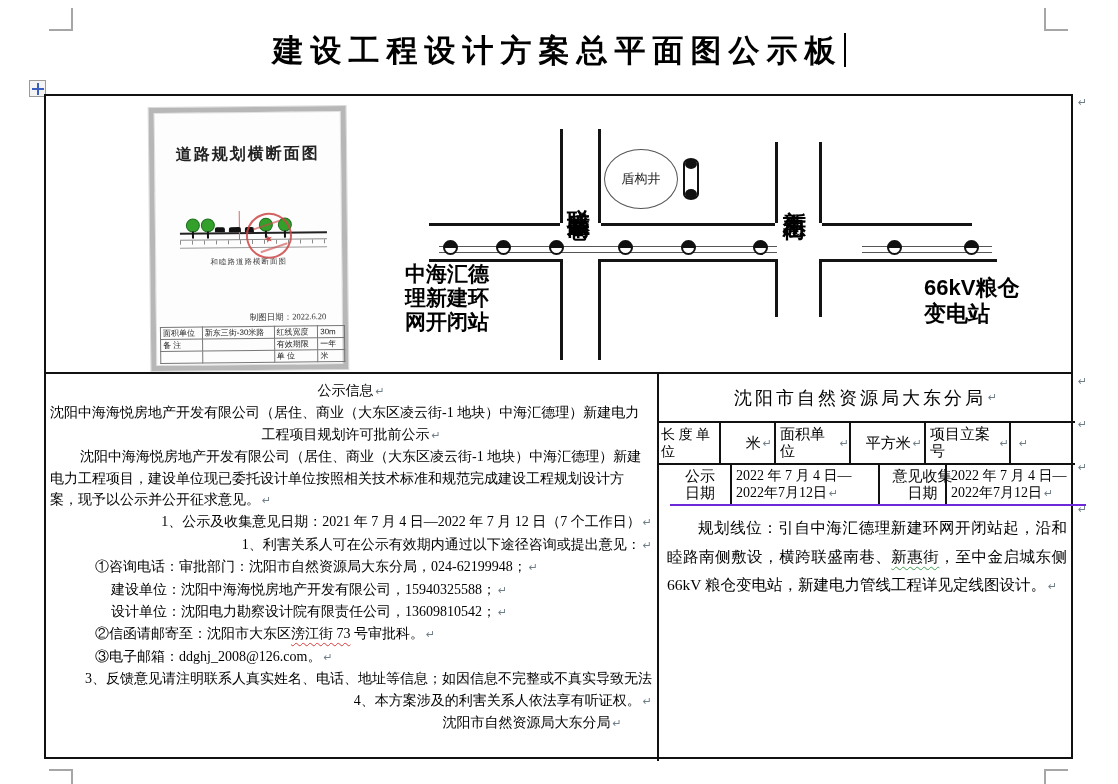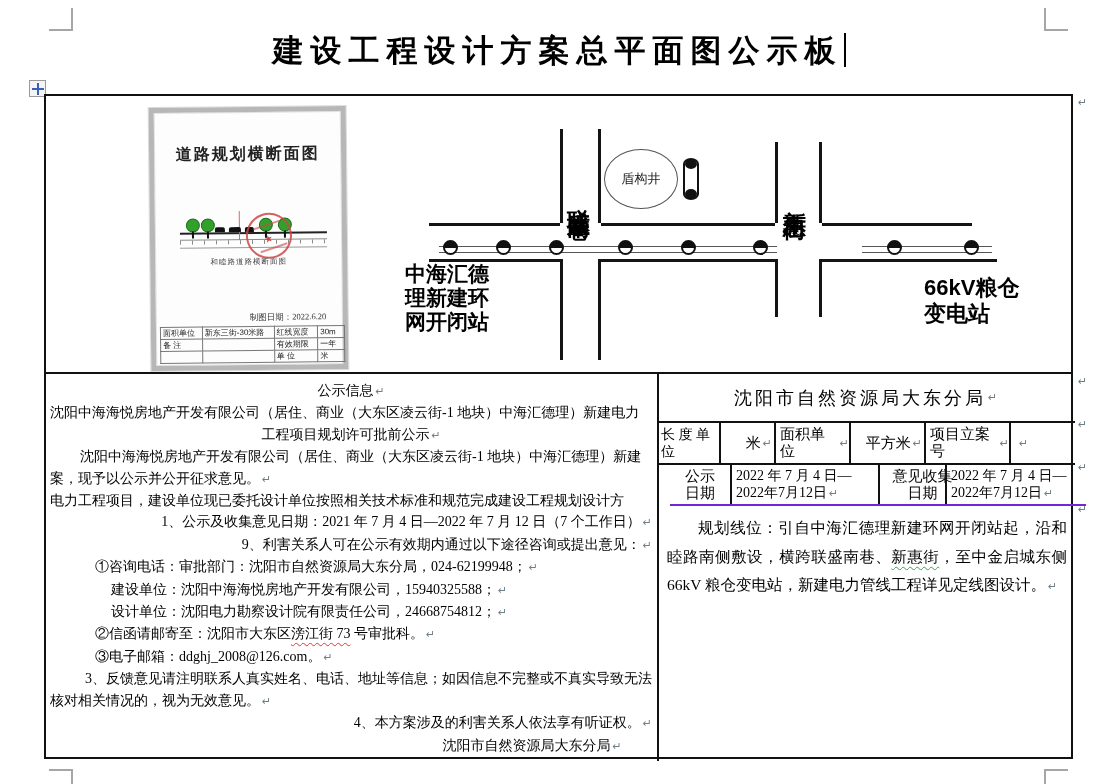--- a/index.html
+++ b/index.html
@@ -211,31 +211,30 @@
         <div>66kV粮仓</div>
         <div>变电站</div>
       </div>
     </div>
 
     <div class="notice-cell">
       <div class="nl center"><span>公示信息</span><span class="pm">↵</span></div>
       <div class="nl">沈阳中海海悦房地产开发有限公司（居住、商业（大东区凌云街-1 地块）中海汇德理）新建电力</div>
       <div class="nl center"><span>工程项目规划许可批前公示</span><span class="pm">↵</span></div>
       <div class="nl ind-first">沈阳中海海悦房地产开发有限公司（居住、商业（大东区凌云街-1 地块）中海汇德理）新建</div>
+      <div class="nl">电力工程项目，建设单位现已委托设计单位按照相关技术标准和规范完成建设工程规划设计方</div>
       <div class="nl"><span>案，现予以公示并公开征求意见。</span><span class="pm">↵</span></div>
-      <div class="nl">电力工程项目，建设单位现已委托设计单位按照相关技术标准和规范完成建设工程规划设计方</div>
       <div class="nl ind2"><span>1、公示及收集意见日期：2021 年 7 月 4 日—2022 年 7 月 12 日（7 个工作日）</span><span class="pm">↵</span></div>
-      <div class="nl ind2"><span>9、利害关系人可在公示有效期内通过以下途径咨询或提出意见：</span><span class="pm">↵</span></div>
+      <div class="nl ind2"><span>1、利害关系人可在公示有效期内通过以下途径咨询或提出意见：</span><span class="pm">↵</span></div>
       <div class="nl ind3"><span>①咨询电话：审批部门：沈阳市自然资源局大东分局，024-62199948；</span><span class="pm">↵</span></div>
       <div class="nl ind4"><span>建设单位：沈阳中海海悦房地产开发有限公司，15940325588；</span><span class="pm">↵</span></div>
-      <div class="nl ind4"><span>设计单位：沈阳电力勘察设计院有限责任公司，24668754812；</span><span class="pm">↵</span></div>
+      <div class="nl ind4"><span>设计单位：沈阳电力勘察设计院有限责任公司，13609810542；</span><span class="pm">↵</span></div>
       <div class="nl ind3"><span>②信函请邮寄至：沈阳市大东区</span><span class="sp-red">滂江街 73</span><span> 号审批科。</span><span class="pm">↵</span></div>
       <div class="nl ind3"><span>③电子邮箱：ddghj_2008@126.com。</span><span class="pm">↵</span></div>
       <div class="nl ind2">3、反馈意见请注明联系人真实姓名、电话、地址等信息；如因信息不完整或不真实导致无法</div>
-      <div class="nl"><span>核对相关情况的，视为无效意见。</span><span class="pm">↵</span></div>
       <div class="nl ind2"><span>4、本方案涉及的利害关系人依法享有听证权。</span><span class="pm">↵</span></div>
       <div class="sig">
         <div class="nl"><span>沈阳市自然资源局大东分局</span><span class="pm">↵</span></div>
       </div>
     </div>
 
     <div class="rcol">
       <div class="r-header">
         <span>沈阳市自然资源局大东分局</span>
           <span class="pm">↵</span>

